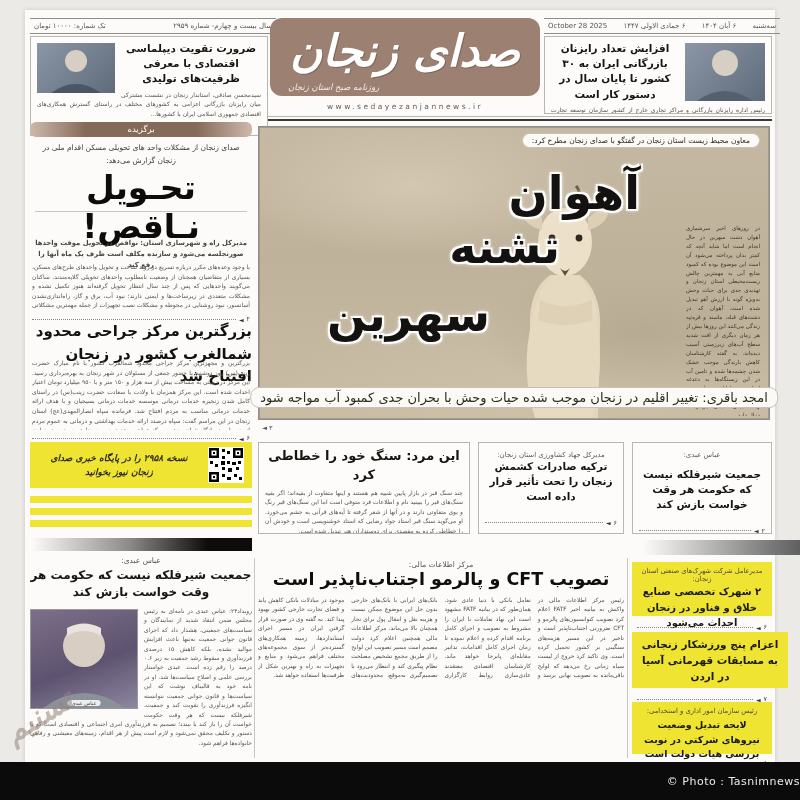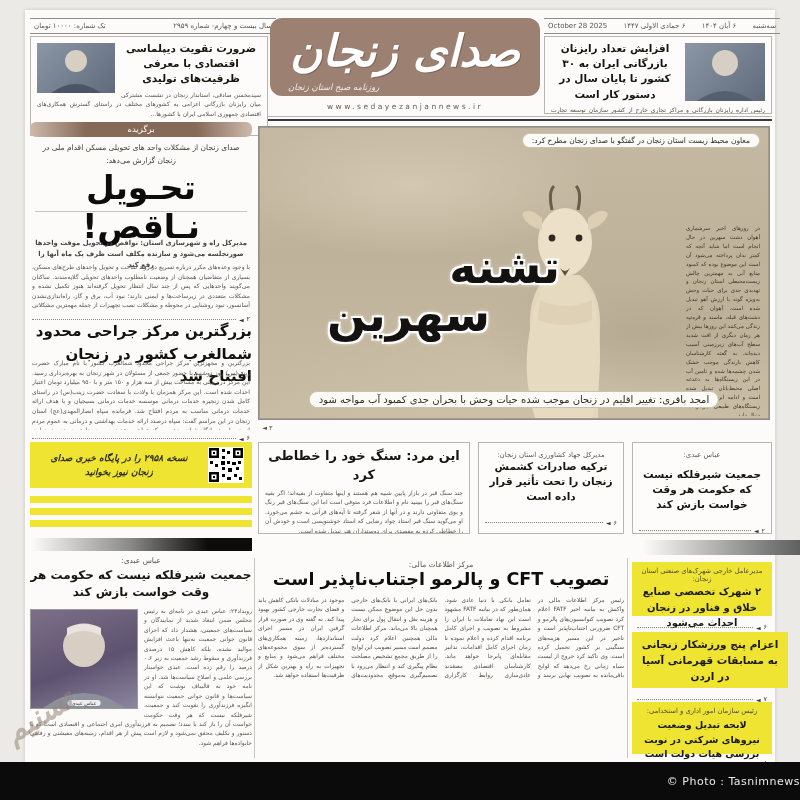--- a/index.html
+++ b/index.html
@@ -144,24 +144,25 @@
           <ellipse cx="85" cy="62" rx="27" ry="34" fill="#ece0c8"></ellipse>
           <path d="M62 38 Q48 26 42 34 Q46 46 62 50 Z" fill="#dccfb4"></path>
           <path d="M108 38 Q122 26 128 34 Q124 46 108 50 Z" fill="#dccfb4"></path>
           <path d="M72 30 Q68 12 74 6" stroke="#6b5d49" stroke-width="3" fill="none"></path>
           <path d="M98 30 Q102 12 96 6" stroke="#6b5d49" stroke-width="3" fill="none"></path>
           <circle cx="72" cy="58" r="3.4" fill="#2e2820"></circle>
           <circle cx="99" cy="58" r="3.4" fill="#2e2820"></circle>
           <path d="M80 88 Q85 94 90 88 L85 96 Z" fill="#5d5040"></path>
           <path d="M60 120 Q85 132 112 120 L112 140 Q85 150 58 140 Z" fill="#dbcdb1" opacity=".7"></path>
         </svg>
-        <div class="photo-word" style="right:208px;top:112px;">تشنه</div>
+        <div class="photo-word" style="right:128px;top:38px;">آهوان</div>
+        <div class="photo-word" style="right:208px;top:92px;">تشنه</div>
         <div class="photo-word" style="right:278px;top:160px;">سهرین</div>
         <div id="photo-coltext">در روزهای اخیر سرشماری آهوان دشت سهرین در حال انجام است اما شاید آنچه که کمتر بدان پرداخته می‌شود آن است این موضوع بوده که کمبود منابع آبی به مهمترین چالش زیست‌محیطی استان زنجان و تهدیدی جدی برای حیات وحش به‌ویژه گونه با ارزش آهو تبدیل شده است. آهوان که در دشت‌های قبله، ماسند و قره‌تپه زندگی می‌کنند این روزها بیش از هر زمان دیگری از افت شدید سطح آب‌های زیرزمینی آسیب دیده‌اند. به گفته کارشناسان کاهش بارندگی موجب خشک شدن چشمه‌ها شده و تامین آب در این زیستگاه‌ها به دغدغه اصلی محیط‌بانان تبدیل شده است و ادامه این روند نابودی زیستگاه‌های طبیعی آهو را به دنبال دارد.</div>
-        <div class="pill" style="bottom:10px;left:50%;transform:translateX(-50%);font-size:10px;">امجد باقری: تغییر اقلیم در زنجان موجب شده حیات وحش با بحران جدی کمبود آب مواجه شود</div>
+        <div class="pill" style="bottom:10px;left:50%;transform:translateX(-50%);font-size:13px;">امجد باقری: تغییر اقلیم در زنجان موجب شده حیات وحش با بحران جدی کمبود آب مواجه شود</div>
       </div>
     </div>
     <div class="abs" style="left:237px;top:414px;font-size:6.5px;color:#555;">
       <span>۳</span> ◄
     </div>
 
     <div id="featured-label" class="abs" style="left:5px;top:112px;width:222px;height:15px;">برگزیده</div>
     <div id="featured-lede" class="abs" style="left:10px;top:132px;width:212px;">صدای زنجان از مشکلات واحد های تحویلی مسکن اقدام ملی در زنجان گزارش می‌دهد:</div>
     <div id="featured-headline" class="abs" style="left:5px;top:158px;width:222px;">تحـویل نـاقص!</div>
     <div class="abs thin-rule" style="left:10px;top:201px;width:212px;"></div>
@@ -264,21 +265,21 @@
             <path d="M12 98 q41 -30 82 0 z" fill="#8c9099"></path>
             <path d="M36 26 q17 -10 34 0 l0 -8 q-17 -9 -34 0 z" fill="#e8e3dd"></path>
           </svg>
           <div class="photo-cap">عباس عبدی</div>
         </div>
         <div class="body-txt" style="font-size:5.9px;">رویداد۲۴: عباس عبدی در نامه‌ای به رئیس مجلس ضمن انتقاد شدید از نمایندگان و سیاست‌های جمعیتی، هشدار داد که اجرای قانون جوانی جمعیت نه‌تنها باعث افزایش موالید نشده، بلکه کاهش ۱۵ درصدی فرزندآوری و سقوط رشد جمعیت به زیر ۰.۶ درصد را رقم زده است. عبدی خواستار بررسی علمی و اصلاح سیاست‌ها شد. او در نامه خود به قالیباف نوشت که این سیاست‌ها و قانون جوانی جمعیت نتوانسته انگیزه فرزندآوری را تقویت کند و جمعیت، شیرفلکه نیست که هر وقت حکومت خواست آن را باز کند یا ببندد؛ تصمیم به فرزندآوری امری اجتماعی و اقتصادی است که با دستور و تکلیف محقق نمی‌شود و لازم است پیش از هر اقدام، زمینه‌های معیشتی و رفاهی خانواده‌ها فراهم شود.</div>
       </div>
     </div>
 
     <div class="abs ybox short-box" style="left:607px;top:552px;width:140px;height:54px;">
-      <div class="short-kicker">مدیرعامل خارجی شهرک‌های صنعتی استان زنجان:</div>
+      <div class="short-kicker">مدیرعامل شرکت شهرک‌های صنعتی استان زنجان:</div>
       <div class="short-head" style="margin-top:1px;">۲ شهرک تخصصی صنایع خلاق و فناور در زنجان احداث می‌شود</div>
     </div>
     <div class="abs refline" style="left:612px;top:610px;width:130px;">
       <span class="num">۶</span>
         <span class="arr">◄</span>
         <span class="dots"></span>
     </div>
     <div class="abs ybox short-box" style="left:607px;top:622px;width:156px;height:56px;display:flex;align-items:center;">
       <div class="short-head" style="font-size:10.5px;width:100%;">اعزام پنج ورزشکار زنجانی به مسابقات قهرمانی آسیا در اردن</div>
     </div>

